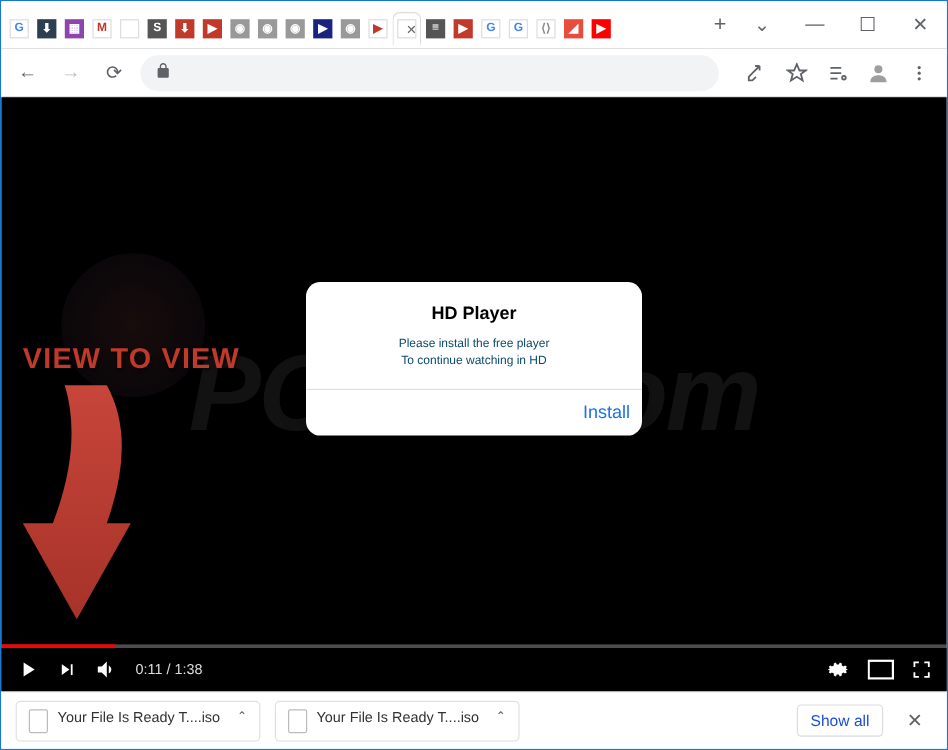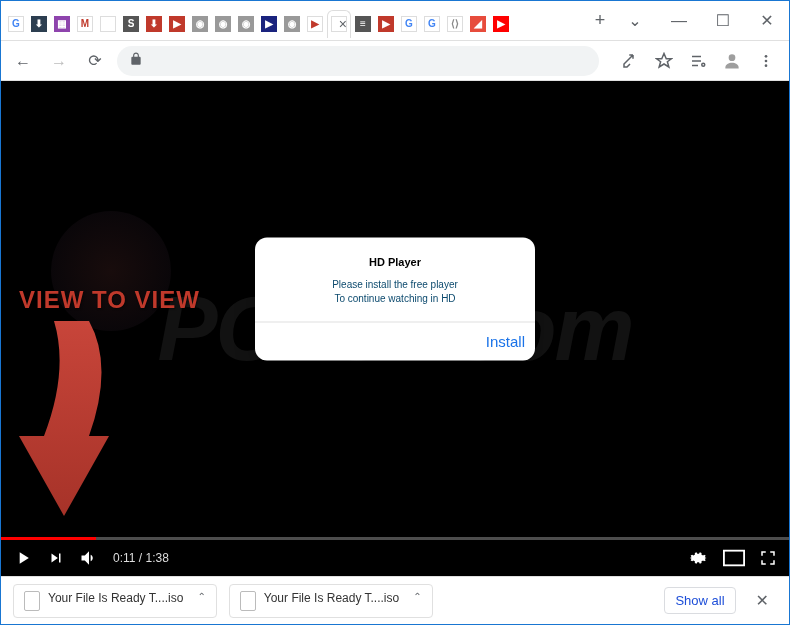--- a/index.html
+++ b/index.html
@@ -26,21 +26,21 @@
 .clicktoview{position:absolute;left:18px;top:205px;color:#c0392b;font-size:24px;font-weight:bold;letter-spacing:1px;text-shadow:1px 1px 2px rgba(0,0,0,0.5)}
 .arrow{position:absolute;left:18px;top:235px}
 .progressbar{position:absolute;bottom:36px;left:0;right:0;height:3px;background:rgba(255,255,255,0.3)}
 .progressfill{height:100%;width:12%;background:#ff0000}
 .videocontrols{position:absolute;bottom:0;left:0;right:0;height:36px;background:rgba(0,0,0,0.8);display:flex;align-items:center;padding:0 12px;gap:14px;color:#fff}
 .vcbtn{cursor:pointer;display:flex;align-items:center}
 .vctime{font-size:12px;color:#ddd}
 .vcspacer{flex:1}
 .popup{position:absolute;left:50%;top:44%;transform:translate(-50%,-50%);width:280px;background:#fff;border-radius:12px;box-shadow:0 4px 20px rgba(0,0,0,0.3);overflow:hidden}
 .popup-body{padding:18px 20px 16px;text-align:center}
-.popup-title{font-weight:bold;font-size:11px;margin-bottom:10px}
+.popup-title{font-weight:bold;font-size:15px;margin-bottom:10px}
 .popup-text{font-size:10px;color:#0c4a6e;line-height:1.4}
 .popup-footer{border-top:1px solid #e0e0e0;padding:10px;text-align:right}
 .popup-btn{color:#1a73e8;font-size:15px;cursor:pointer}
 .downloads{height:48px;background:#fff;border-top:1px solid #e0e0e0;display:flex;align-items:center;padding:0 12px;gap:12px}
 .dlitem{display:flex;gap:8px;border:1px solid #e0e0e0;border-radius:4px;padding:6px 10px;font-size:12px;color:#333;cursor:pointer}
 .dlicon{width:16px;height:20px;border:1px solid #bbb;border-radius:2px;position:relative}
 .dlchevron{color:#5f6368;margin-left:6px;font-size:10px}
 .dlspacer{flex:1}
 .showall{color:#1d4ed8;font-size:13px;cursor:pointer;border:1px solid #dadce0;border-radius:4px;padding:5px 10px}
 .dlclose{color:#5f6368;cursor:pointer;padding:4px 8px}

